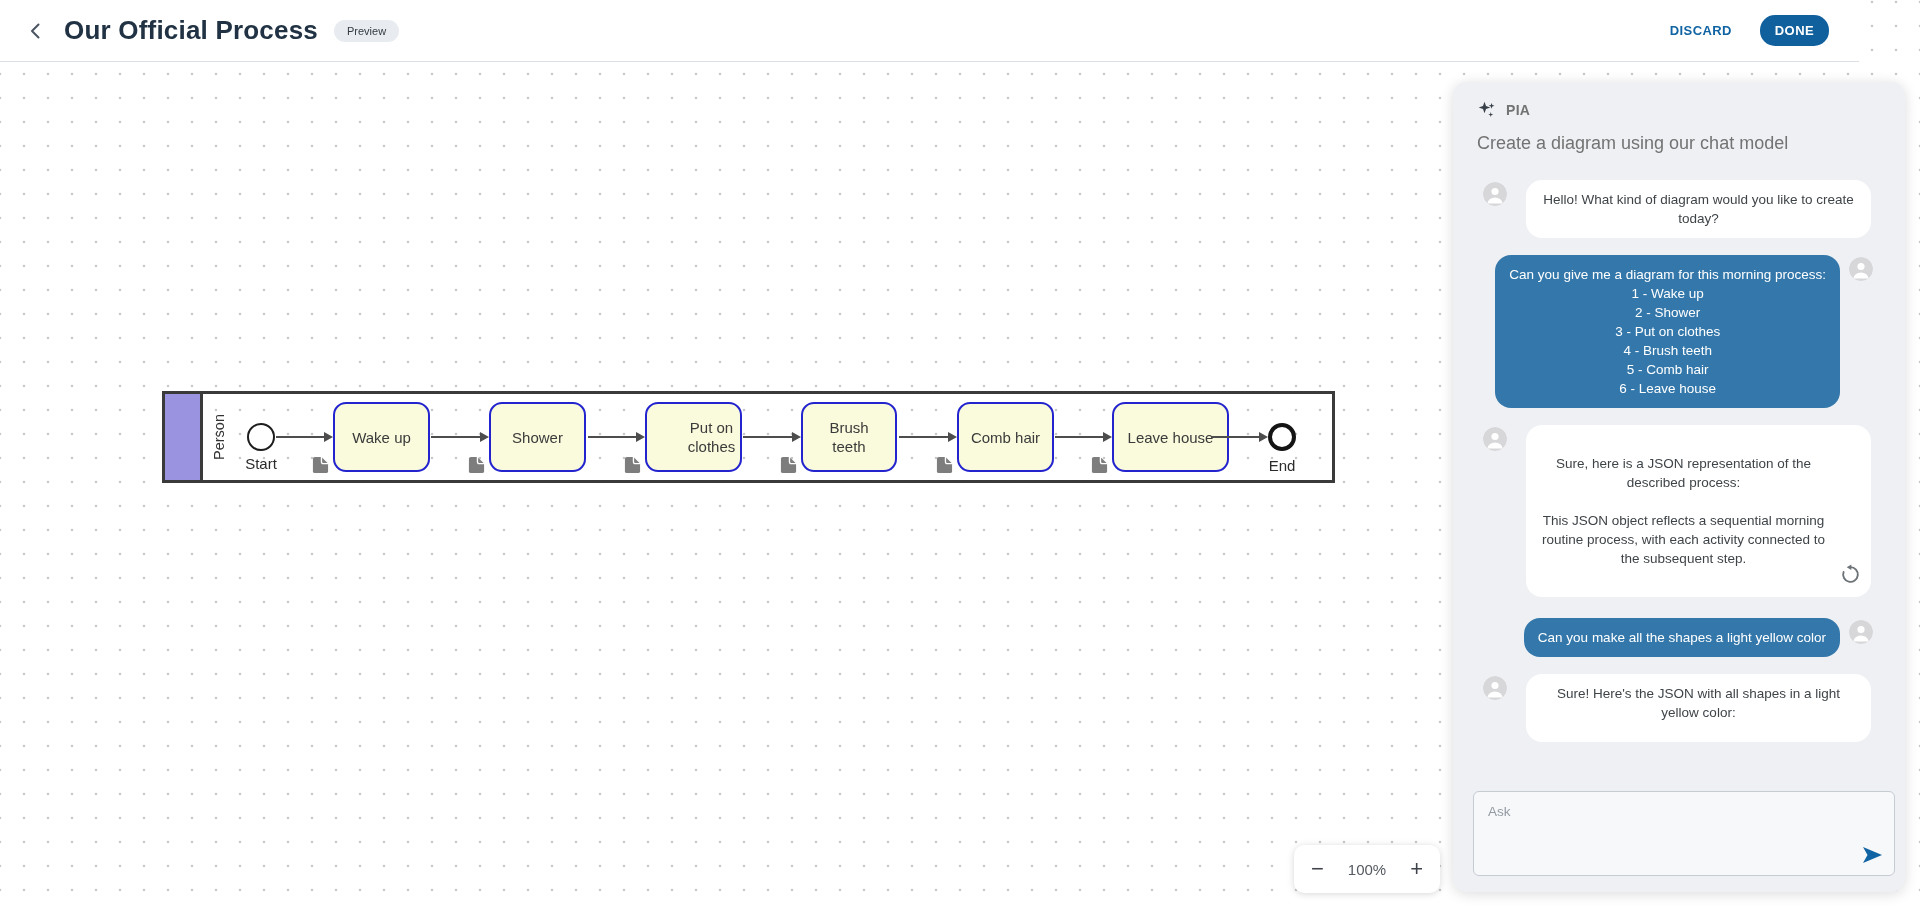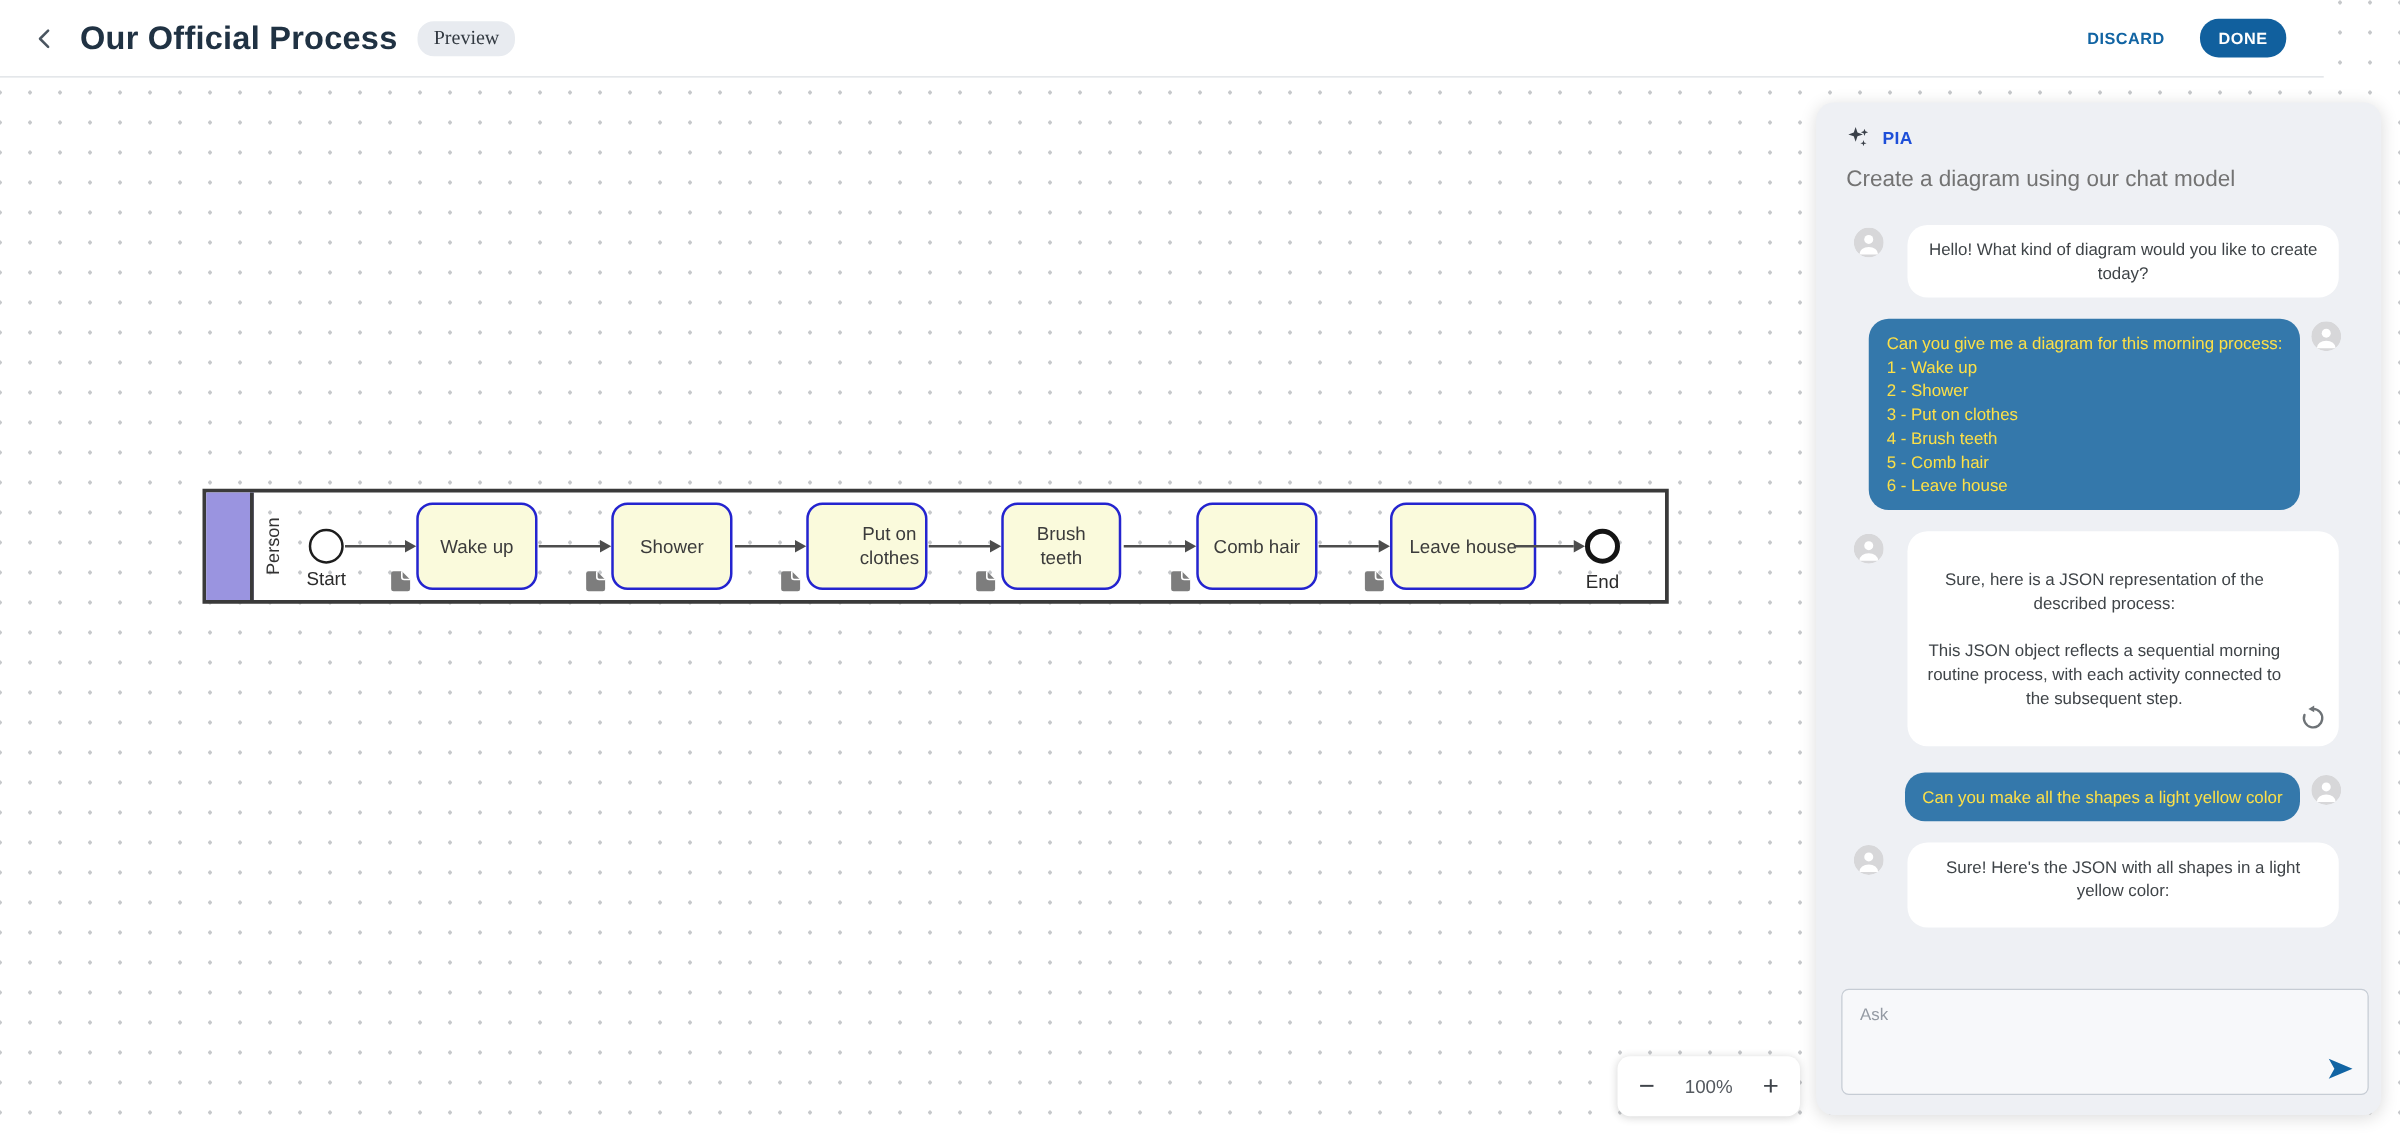--- a/index.html
+++ b/index.html
@@ -15,21 +15,21 @@
   #canvas{position:absolute;inset:0;background-color:#fff;
     background-image:radial-gradient(circle,var(--grid-dot) 1.4px,transparent 1.6px);
     background-size:24px 24px;background-position:12px 14px;}
 
   
   #topbar{position:absolute;left:0;top:0;width:1859px;height:62px;background:#fff;
     border-bottom:1px solid #dcdfe4;display:flex;align-items:center;padding:0 30px 0 22px;z-index:30;}
   #back-btn{width:28px;height:28px;border:none;background:none;cursor:pointer;display:flex;align-items:center;justify-content:center;}
   #page-title{font-size:26px;font-weight:bold;color:#203243;margin-left:14px;letter-spacing:.2px;}
   #preview-badge{margin-left:16px;background:#e8ebf0;color:#333a42;border:none;border-radius:13px;
-    padding:5px 13px;font-size:16px;font-family:Liberation Serif, serif;cursor:pointer;}
+    padding:5px 13px;font-size:11px;font-family:Liberation Sans, sans-serif;cursor:pointer;}
   #topbar .spacer{flex:1;}
   #discard-btn{background:none;border:none;color:var(--accent);font-size:13px;font-weight:bold;
     letter-spacing:.4px;margin-right:28px;cursor:pointer;font-family:inherit;}
   #done-btn{background:var(--done-bg);border:none;color:#fff;font-size:13px;font-weight:bold;
     letter-spacing:.4px;border-radius:15px;padding:8px 15px;cursor:pointer;font-family:inherit;}
 
   
   #pool{position:absolute;left:162px;top:391px;width:1173px;height:92px;border:3px solid var(--pool-border);}
   #pool-header{position:absolute;left:0;top:0;width:38px;height:100%;background:var(--lane-header);
     border-right:3px solid var(--pool-border);}
@@ -57,30 +57,30 @@
   #zoombar{position:absolute;left:1294px;top:845px;width:146px;height:48px;background:#fff;border-radius:10px;
     box-shadow:0 1px 7px rgba(0,0,0,.16);display:flex;align-items:center;justify-content:space-between;
     padding:0 17px;z-index:20;}
   .zoom-btn{background:none;border:none;font-size:22px;color:#3f444a;cursor:pointer;line-height:1;font-family:inherit;}
   #zoom-level{font-size:15px;color:#555a60;}
 
   
   #chat-panel{position:absolute;left:1453px;top:82px;width:452px;height:810px;background:var(--panel-bg);
     border-radius:14px;box-shadow:0 2px 14px rgba(0,0,0,.14);padding:0 16px;z-index:25;}
   #chat-header{display:flex;align-items:center;gap:9px;margin:18px 0 0 8px;}
-  #chat-title{font-size:14px;font-weight:bold;color:#1d4ed8;letter-spacing:.3px;}
+  #chat-title{font-size:14px;font-weight:bold;color:#737373;letter-spacing:.3px;}
   #chat-subtitle{font-size:18px;color:#737373;margin:13px 0 0 8px;}
 
   .msg-row{display:flex;align-items:flex-start;}
   .msg-row.bot{margin-left:14px;gap:19px;text-align:center;}
   .msg-row.user{justify-content:flex-end;margin-right:16px;gap:9px;}
   .avatar{width:24px;height:24px;border-radius:50%;overflow:hidden;flex:0 0 24px;margin-top:2px;}
   .bubble{font-size:13.5px;line-height:19px;border-radius:16px;padding:10px 14px;white-space:pre-line;}
   .bubble.bot{background:#fff;color:#3f4448;max-width:345px;}
-  .bubble.user{background:var(--user-bubble);color:#fde047;max-width:359px;}
+  .bubble.user{background:var(--user-bubble);color:#ffffff;max-width:359px;text-align:center;}
   #msg-3-bubble{position:relative;padding-right:44px;max-width:345px;}
   #retry-btn{position:absolute;right:10px;bottom:9px;background:none;border:none;cursor:pointer;padding:0;}
   #msg-5-bubble{padding-bottom:20px;}
   .mt26{margin-top:26px;} .mt17{margin-top:17px;} .mt21{margin-top:21px;}
 
   #ask-box{position:absolute;left:20px;bottom:16px;width:422px;height:85px;background:#f7f8fa;
     border:1px solid #c6ccd4;border-radius:6px;}
   #ask-input{width:100%;height:100%;background:transparent;border:none;resize:none;outline:none;
     font-family:inherit;font-size:13.5px;color:#333;padding:12px 40px 12px 14px;}
   #ask-input::placeholder{color:#949aa3;}

